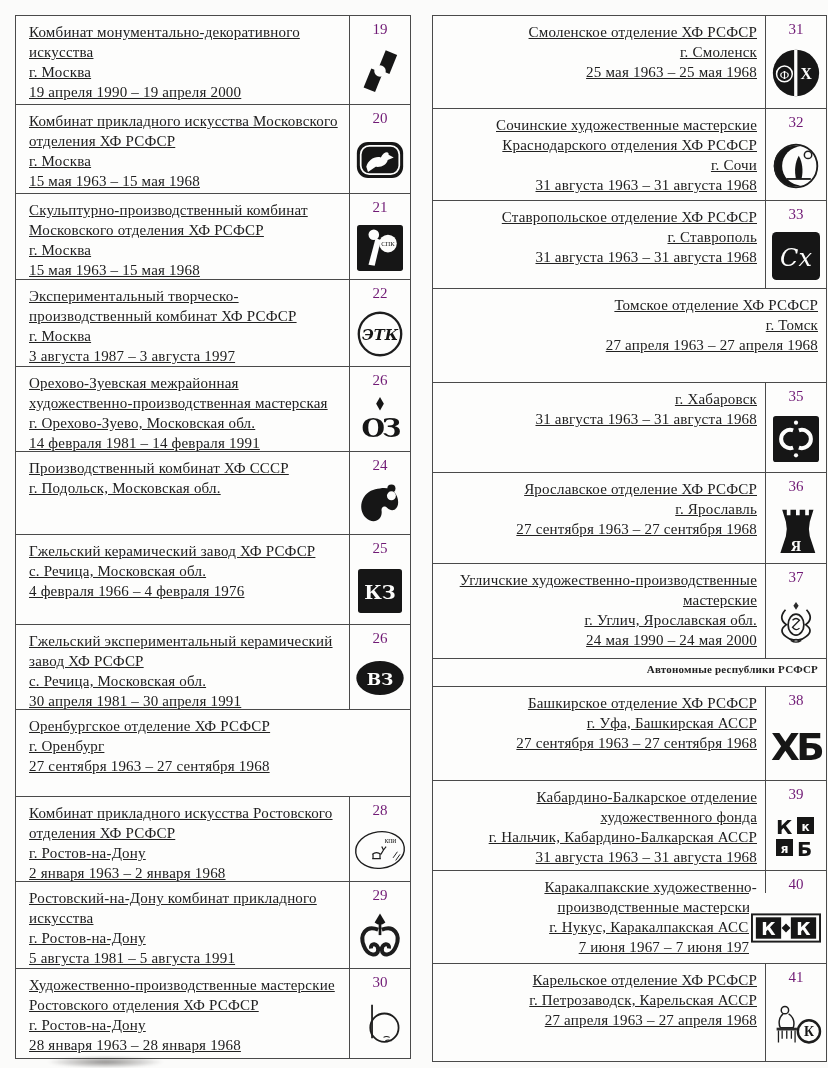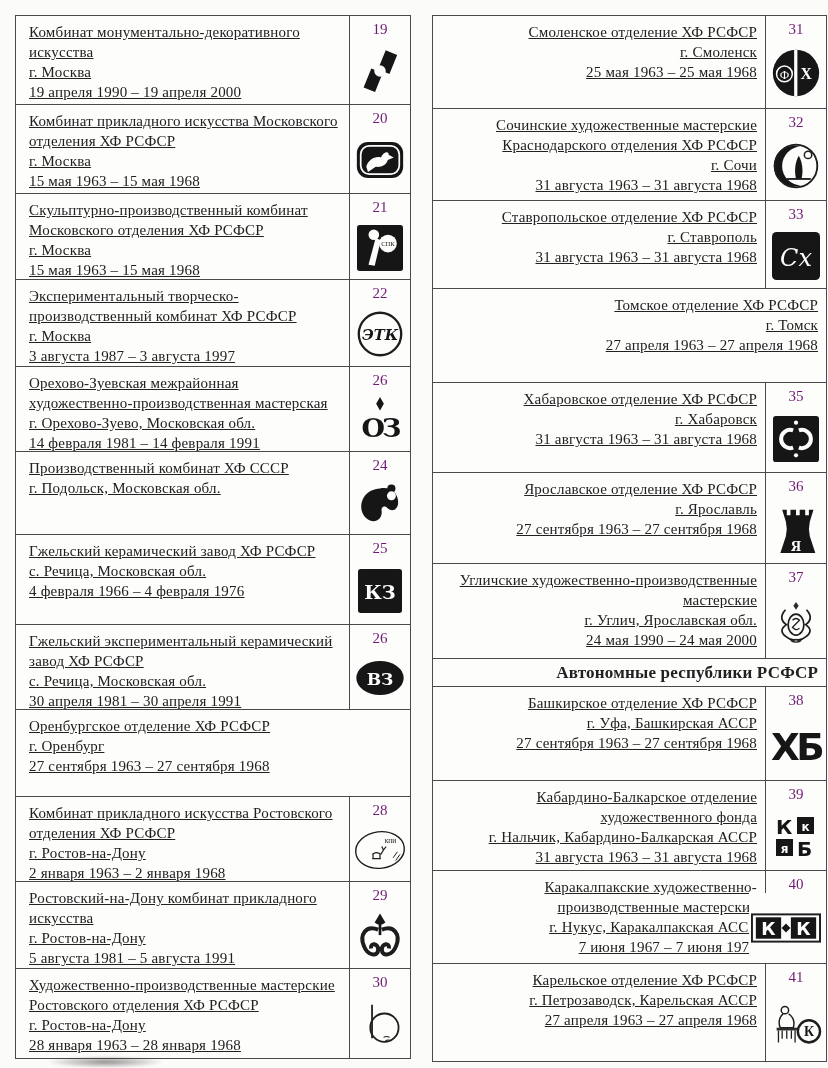--- a/index.html
+++ b/index.html
@@ -39,21 +39,21 @@
     display:flex;flex-direction:column;align-items:center;
     padding-top:4px;
   }
   .entry-num{font-size:15px;color:#701a75;line-height:18px;}
   .mark{flex:1;display:flex;align-items:center;justify-content:center;}
   .mark svg{display:block;}
   .mark-wide{position:relative;z-index:2;background:#fdfdfc;margin-left:-20px;padding:1px 2px;}
   .section-row{
     display:block;
     font-weight:bold;
-    font-size:17px;
+    font-size:11px;
     padding:4px 8px 0 13px;
     box-sizing:border-box;
     letter-spacing:0.2px;
   }
   .smudge{
     position:absolute;left:48px;top:1056px;width:115px;height:12px;
     background:radial-gradient(ellipse at center,rgba(45,42,40,0.5),rgba(45,42,40,0) 72%);
     filter:blur(1px);
     pointer-events:none;
   }
@@ -339,21 +339,20 @@
   <div class="row" style="height:94px">
     <div class="cell-text">
       <div>Томское отделение ХФ РСФСР</div>
       <div>г. Томск</div>
       <div>27 апреля 1963 – 27 апреля 1968</div>
     </div>
   </div>
 
   <div class="row" style="height:90px">
     <div class="cell-text">
-      <div>Хабаровское отделение ХФ РСФСР</div>
       <div>г. Хабаровск</div>
       <div>31 августа 1963 – 31 августа 1968</div>
     </div>
     <div class="cell-mark">
       <div class="entry-num">35</div>
       <div class="mark">
         <svg width="46" height="46" viewBox="0 0 48 48">
           <rect class="ink" width="48" height="48" rx="3"></rect>
           <path d="M21 15 A9.5 9.5 0 1 0 21 33" fill="none" stroke="#fdfdfc" stroke-width="4.2"></path>
           <path d="M27 15 A9.5 9.5 0 1 1 27 33" fill="none" stroke="#fdfdfc" stroke-width="4.2"></path>

